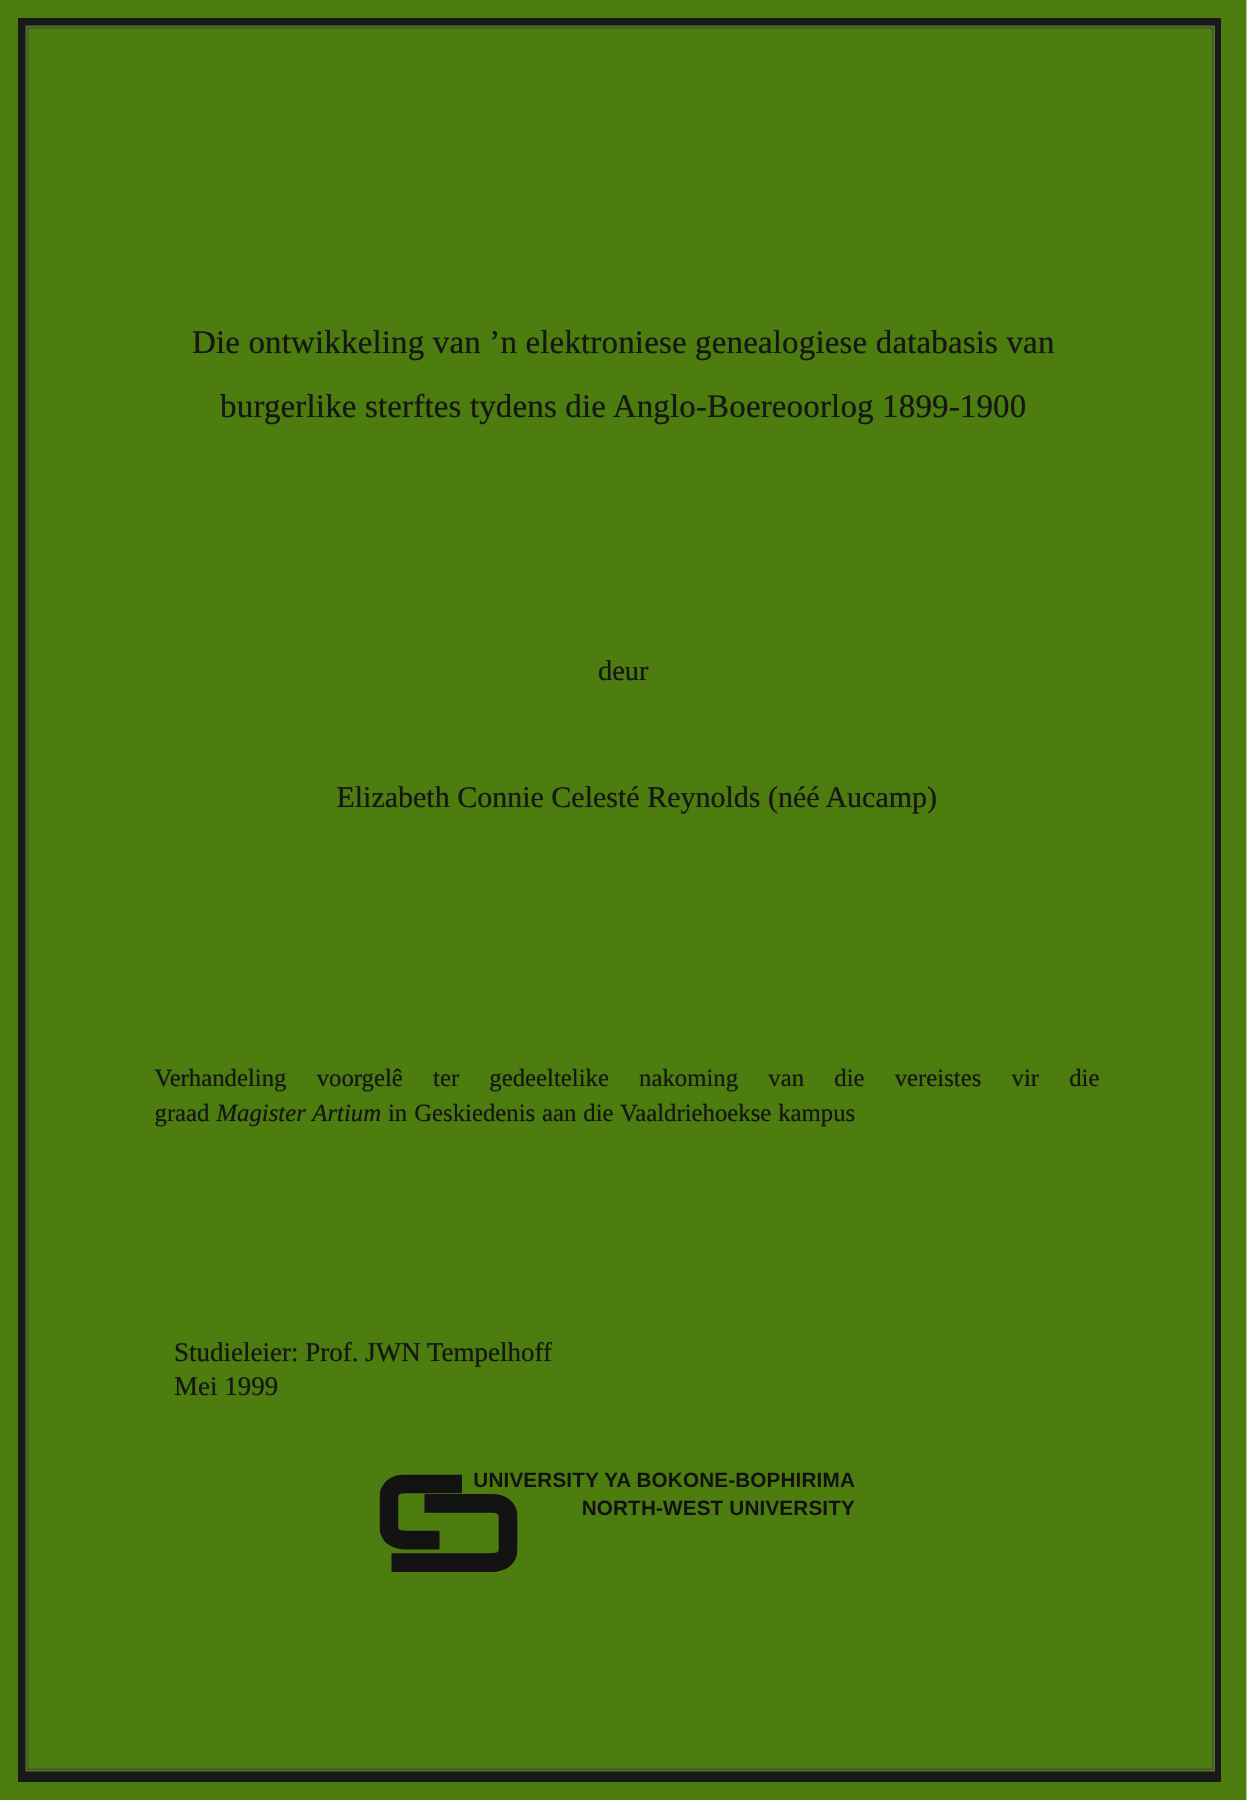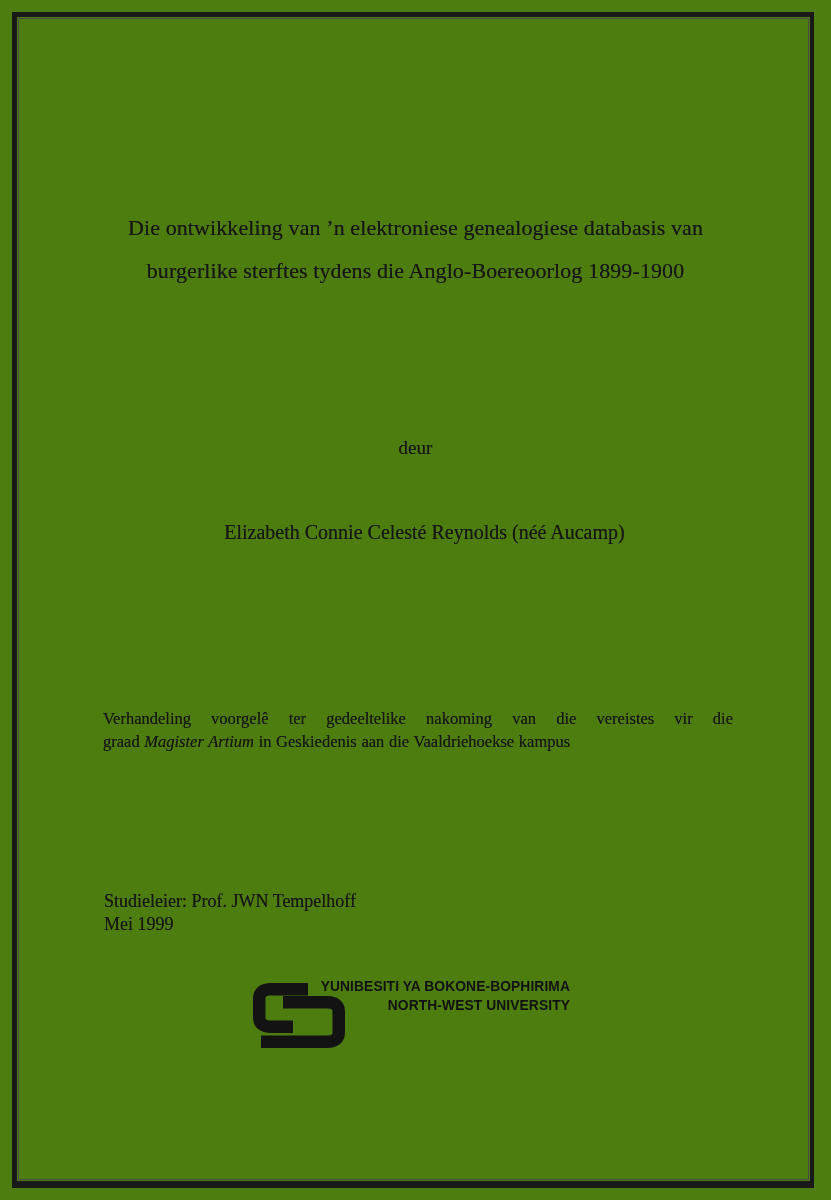--- a/index.html
+++ b/index.html
@@ -58,21 +58,21 @@
     line-height: 22.5px;
     word-spacing: 0.5px;
     margin-top: 44px;
   }
   .submission .justified {
     text-align: justify;
     text-align-last: justify;
   }
   .supervisor-block {
     position: absolute;
-    left: 104px; top: 890px;
+    left: 116px; top: 890px;
     font-size: 18px;
     line-height: 23px;
   }
   .logo {
     position: absolute;
     left: 253px; top: 976px;
     width: 330px; height: 80px;
   }
   .logo-mark {
     position: absolute;
@@ -123,18 +123,18 @@
   </div>
 
   <div class="logo">
     <svg class="logo-mark" viewBox="0 0 92 65" xmlns="http://www.w3.org/2000/svg" aria-hidden="true">
 
       <path d="M 55 6.25 H 18 Q 6.25 6.25 6.25 15.5 V 34.5 Q 6.25 43.75 18 43.75 H 40" fill="none" stroke="#131313" stroke-width="12.5" stroke-linejoin="round"></path>
 
       <path d="M 30 19.25 H 74 Q 85.75 19.25 85.75 28.5 V 49.5 Q 85.75 58.75 74 58.75 H 8" fill="none" stroke="#131313" stroke-width="12.5" stroke-linejoin="round"></path>
     </svg>
     <div class="logo-text">
-      <div>YUNIBESITI YA BOKONE-BOPHIRIMA</div>
+      <div>UNIVERSITY YA BOKONE-BOPHIRIMA</div>
       <div>NORTH-WEST UNIVERSITY</div>
     </div>
   </div>
 
 </div>
 
 </body></html>

